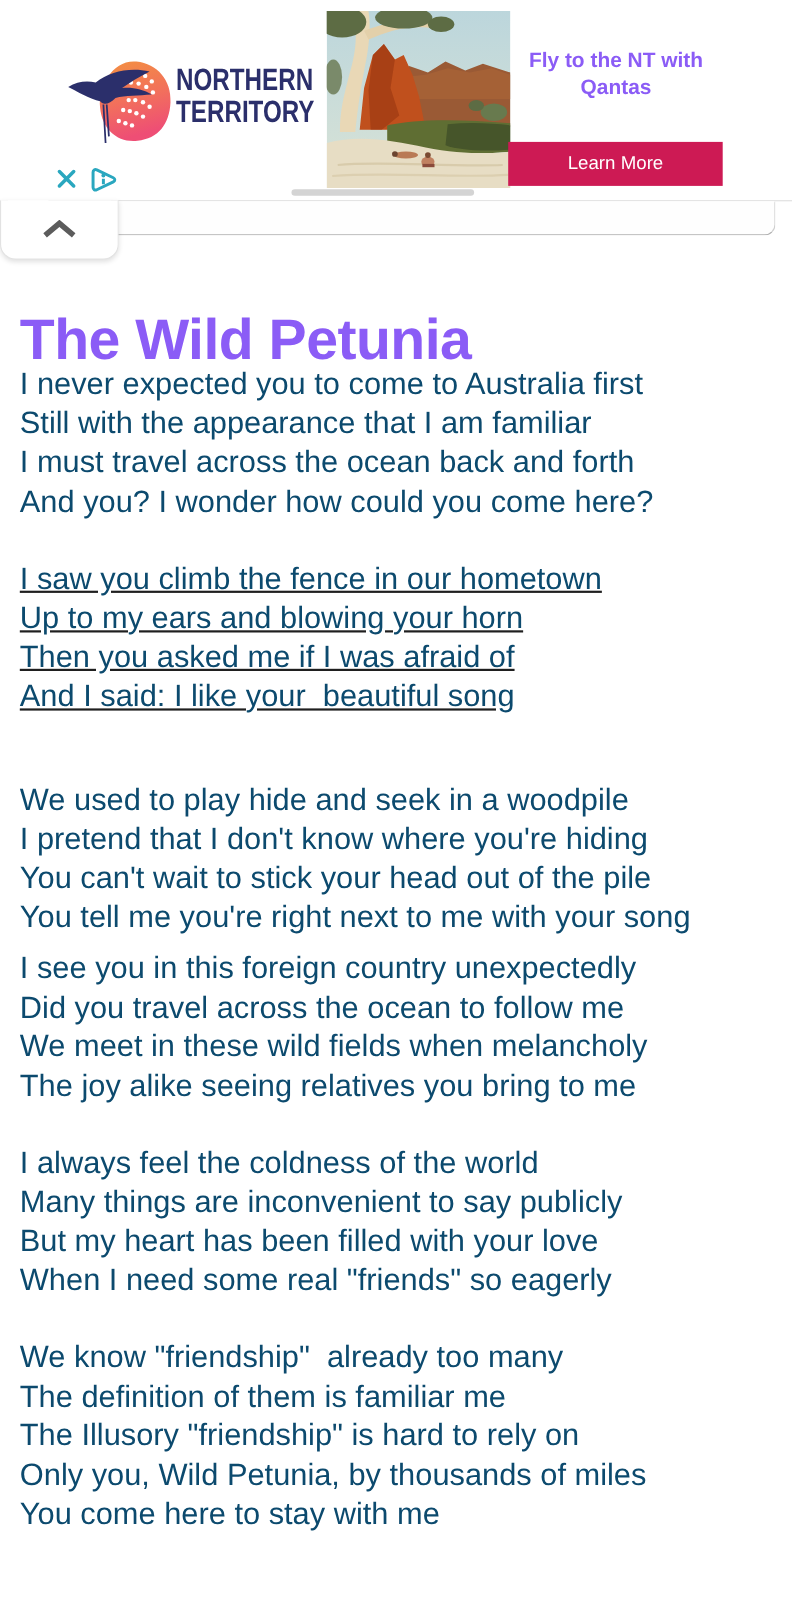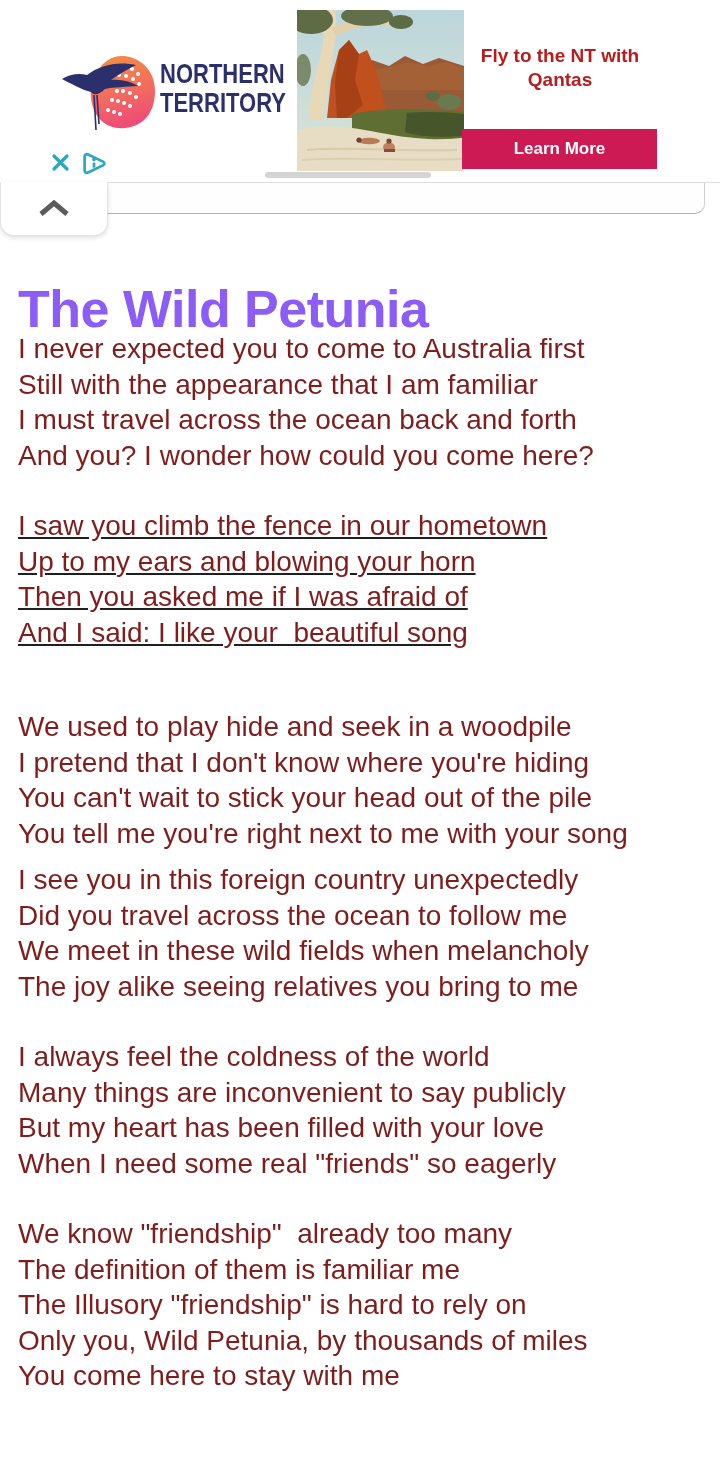--- a/index.html
+++ b/index.html
@@ -10,41 +10,41 @@
   .ad{position:absolute;left:0;top:0;width:720px;height:183px;background:#fff;
       border-bottom:1px solid #dedede;box-sizing:border-box;margin-left:44px;}
   .logo{position:absolute;left:16px;top:52px;width:210px;height:90px;cursor:pointer;}
   .logo-mark{position:absolute;left:0;top:0;}
   .brand{position:absolute;left:100px;top:6px;color:#2b2f6b;font-weight:bold;
          transform:scale(0.88,1.12);transform-origin:left top;letter-spacing:0;}
   .brand span{display:block;font-size:25px;line-height:26px;}
   .ad-photo{position:absolute;left:253px;top:10px;width:167px;height:161px;cursor:pointer;}
   .ad-scrollbar{position:absolute;left:221px;top:172px;width:166px;height:6px;border-radius:3px;background:#d4d4d4;}
   .ad-headline{position:absolute;left:416px;top:44px;width:200px;text-align:center;
-               color:#b91c1c;font-weight:bold;font-size:19px;line-height:24px;cursor:pointer;}
+               color:#8b5cf6;font-weight:bold;font-size:19px;line-height:24px;cursor:pointer;}
   .cta{position:absolute;left:418px;top:129px;width:195px;height:40px;background:#cd1a54;
-       border:none;color:#ffffff;font-family:"Liberation Sans",sans-serif;font-size:17px;cursor:pointer;font-weight:bold;}
+       border:none;color:#ffffff;font-family:"Liberation Sans",sans-serif;font-size:17px;cursor:pointer;}
   .x-icon{position:absolute;left:6px;top:152px;cursor:pointer;}
   .adchoices-icon{position:absolute;left:36px;top:149px;cursor:pointer;}
 
   
   .collapse-strip{position:absolute;left:0;top:183px;width:705px;height:31px;background:#fefefe;
                   border-bottom:1px solid #b2b2b2;border-right:1px solid #cfcfcf;
                   border-bottom-right-radius:10px;box-sizing:border-box;}
   .collapse-tab{position:absolute;left:0;top:182px;width:108px;height:54px;background:#ffffff;
                 border:1px solid #e2e2e2;border-top:none;border-radius:0 0 14px 14px;
                 box-shadow:0 2px 5px rgba(0,0,0,0.12);box-sizing:border-box;cursor:pointer;
                 display:flex;align-items:center;justify-content:center;z-index:5;}
 
   
   .title{position:absolute;left:18px;top:243px;font-size:52px;line-height:62px;font-weight:bold;
          color:#8b5cf6;letter-spacing:-0.5px;white-space:pre;}
   .stanza{position:absolute;left:18px;}
   .s1{top:331px;} .s2{top:508px;text-decoration:underline;} .s3{top:685px;margin-top:24px;} .s4{top:862px;} .s5{top:1039px;} .s6{top:1216px;}
-  .line{font-size:28px;line-height:35.5px;color:#7f1d1d;white-space:pre;}
+  .line{font-size:28px;line-height:35.5px;color:#0c4a6e;white-space:pre;}
 </style>
 </head>
 <body>
 
 <div class="screen">
 
   <div class="ad">
 
     <div class="logo">
       <svg class="logo-mark" width="100" height="90" viewBox="0 0 100 90">

